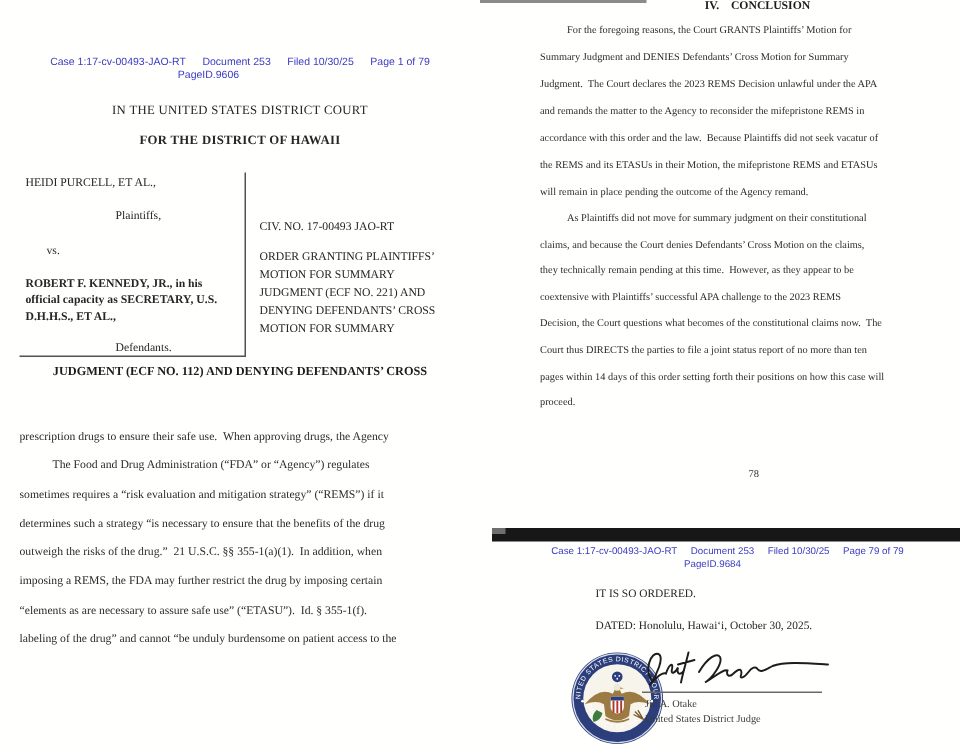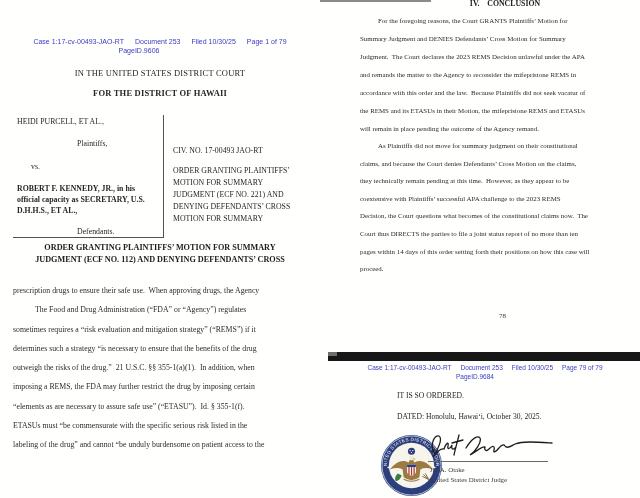--- a/index.html
+++ b/index.html
@@ -89,33 +89,31 @@
             <div class="line">ORDER GRANTING PLAINTIFFS’</div>
             <div class="line">MOTION FOR SUMMARY</div>
             <div class="line">JUDGMENT (ECF NO. 221) AND</div>
             <div class="line">DENYING DEFENDANTS’ CROSS</div>
             <div class="line">MOTION FOR SUMMARY</div>
           </div>
       </div>
     </div>
 
     <div class="abs head-l">
-        <div class="line">ORDER GRANTING PLAINTIFFS’ MOTION FOR SUMMARY</div>
         <div class="line">JUDGMENT (ECF NO. 112) AND DENYING DEFENDANTS’ CROSS</div>
       </div>
 
     <div class="abs body-l">
         <div class="line">prescription drugs to ensure their safe use.  When approving drugs, the Agency</div>
         <div class="line first">The Food and Drug Administration (“FDA” or “Agency”) regulates</div>
         <div class="line">sometimes requires a “risk evaluation and mitigation strategy” (“REMS”) if it</div>
         <div class="line">determines such a strategy “is necessary to ensure that the benefits of the drug</div>
         <div class="line">outweigh the risks of the drug.”  21 U.S.C. §§ 355-1(a)(1).  In addition, when</div>
         <div class="line">imposing a REMS, the FDA may further restrict the drug by imposing certain</div>
         <div class="line">“elements as are necessary to assure safe use” (“ETASU”).  Id. § 355-1(f).</div>
-        <div class="line">ETASUs must “be commensurate with the specific serious risk listed in the</div>
         <div class="line">labeling of the drug” and cannot “be unduly burdensome on patient access to the</div>
       </div>
   </div>
 
   <div id="pageR" class="abs">
 
     <div class="abs top-edge"></div>
 
     <div class="abs head-r">IV.&nbsp;&nbsp;&nbsp;&nbsp;CONCLUSION</div>
 

